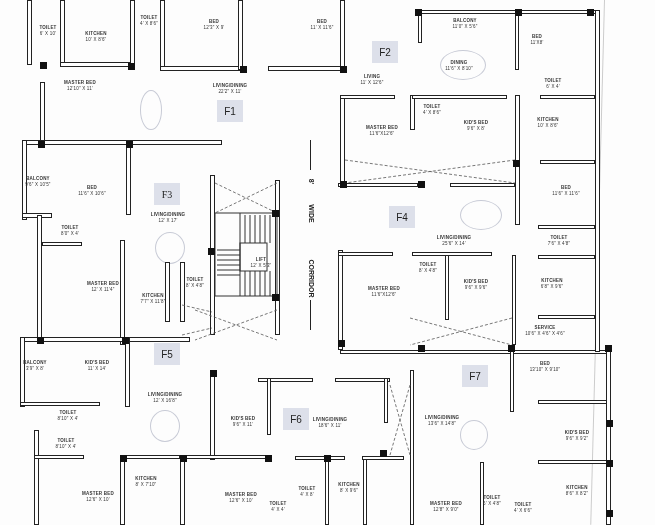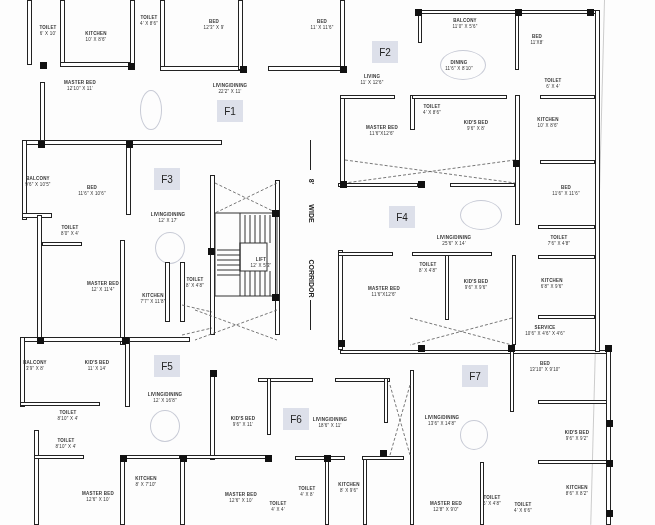--- a/index.html
+++ b/index.html
@@ -175,23 +175,23 @@
     <div class="arrow" style="top:0;height:30px;"></div>
     <div class="v" style="top:38px;">8'</div>
     <div class="v" style="top:70px;">WIDE</div>
     <div class="v" style="top:135px;">CORRIDOR</div>
     <div class="arrow" style="top:160px;height:30px;"></div>
   </div>
 
   <div id="flats">
       <div class="flat" style="left: 230px; top: 111px;">F1</div>
       <div class="flat" style="left: 385px; top: 52px;">F2</div>
-      <div class="flat" style="left: 167px; top: 179px;">F3</div>
+      <div class="flat" style="left: 167px; top: 194px; font-family: Liberation Serif, serif;">F3</div>
       <div class="flat" style="left: 402px; top: 217px;">F4</div>
-      <div class="flat" style="left: 167px; top: 366px;">F5</div>
+      <div class="flat" style="left: 167px; top: 354px;">F5</div>
       <div class="flat" style="left: 296px; top: 419px;">F6</div>
       <div class="flat" style="left: 475px; top: 376px;">F7</div>
     </div>
   <div id="rooms">
       <div class="lbl" style="left: 48px; top: 30px;"><span class="nm">TOILET</span><span>6' X 10'</span></div>
       <div class="lbl" style="left: 96px; top: 36px;"><span class="nm">KITCHEN</span><span>10' X 8'6"</span></div>
       <div class="lbl" style="left: 149px; top: 20px;"><span class="nm">TOILET</span><span>4' X 8'6"</span></div>
       <div class="lbl" style="left: 214px; top: 24px;"><span class="nm">BED</span><span>12'3" X 9'</span></div>
       <div class="lbl" style="left: 322px; top: 24px;"><span class="nm">BED</span><span>11' X 11'6"</span></div>
       <div class="lbl" style="left: 80px; top: 85px;"><span class="nm">MASTER BED</span><span>12'10" X 11'</span></div>

